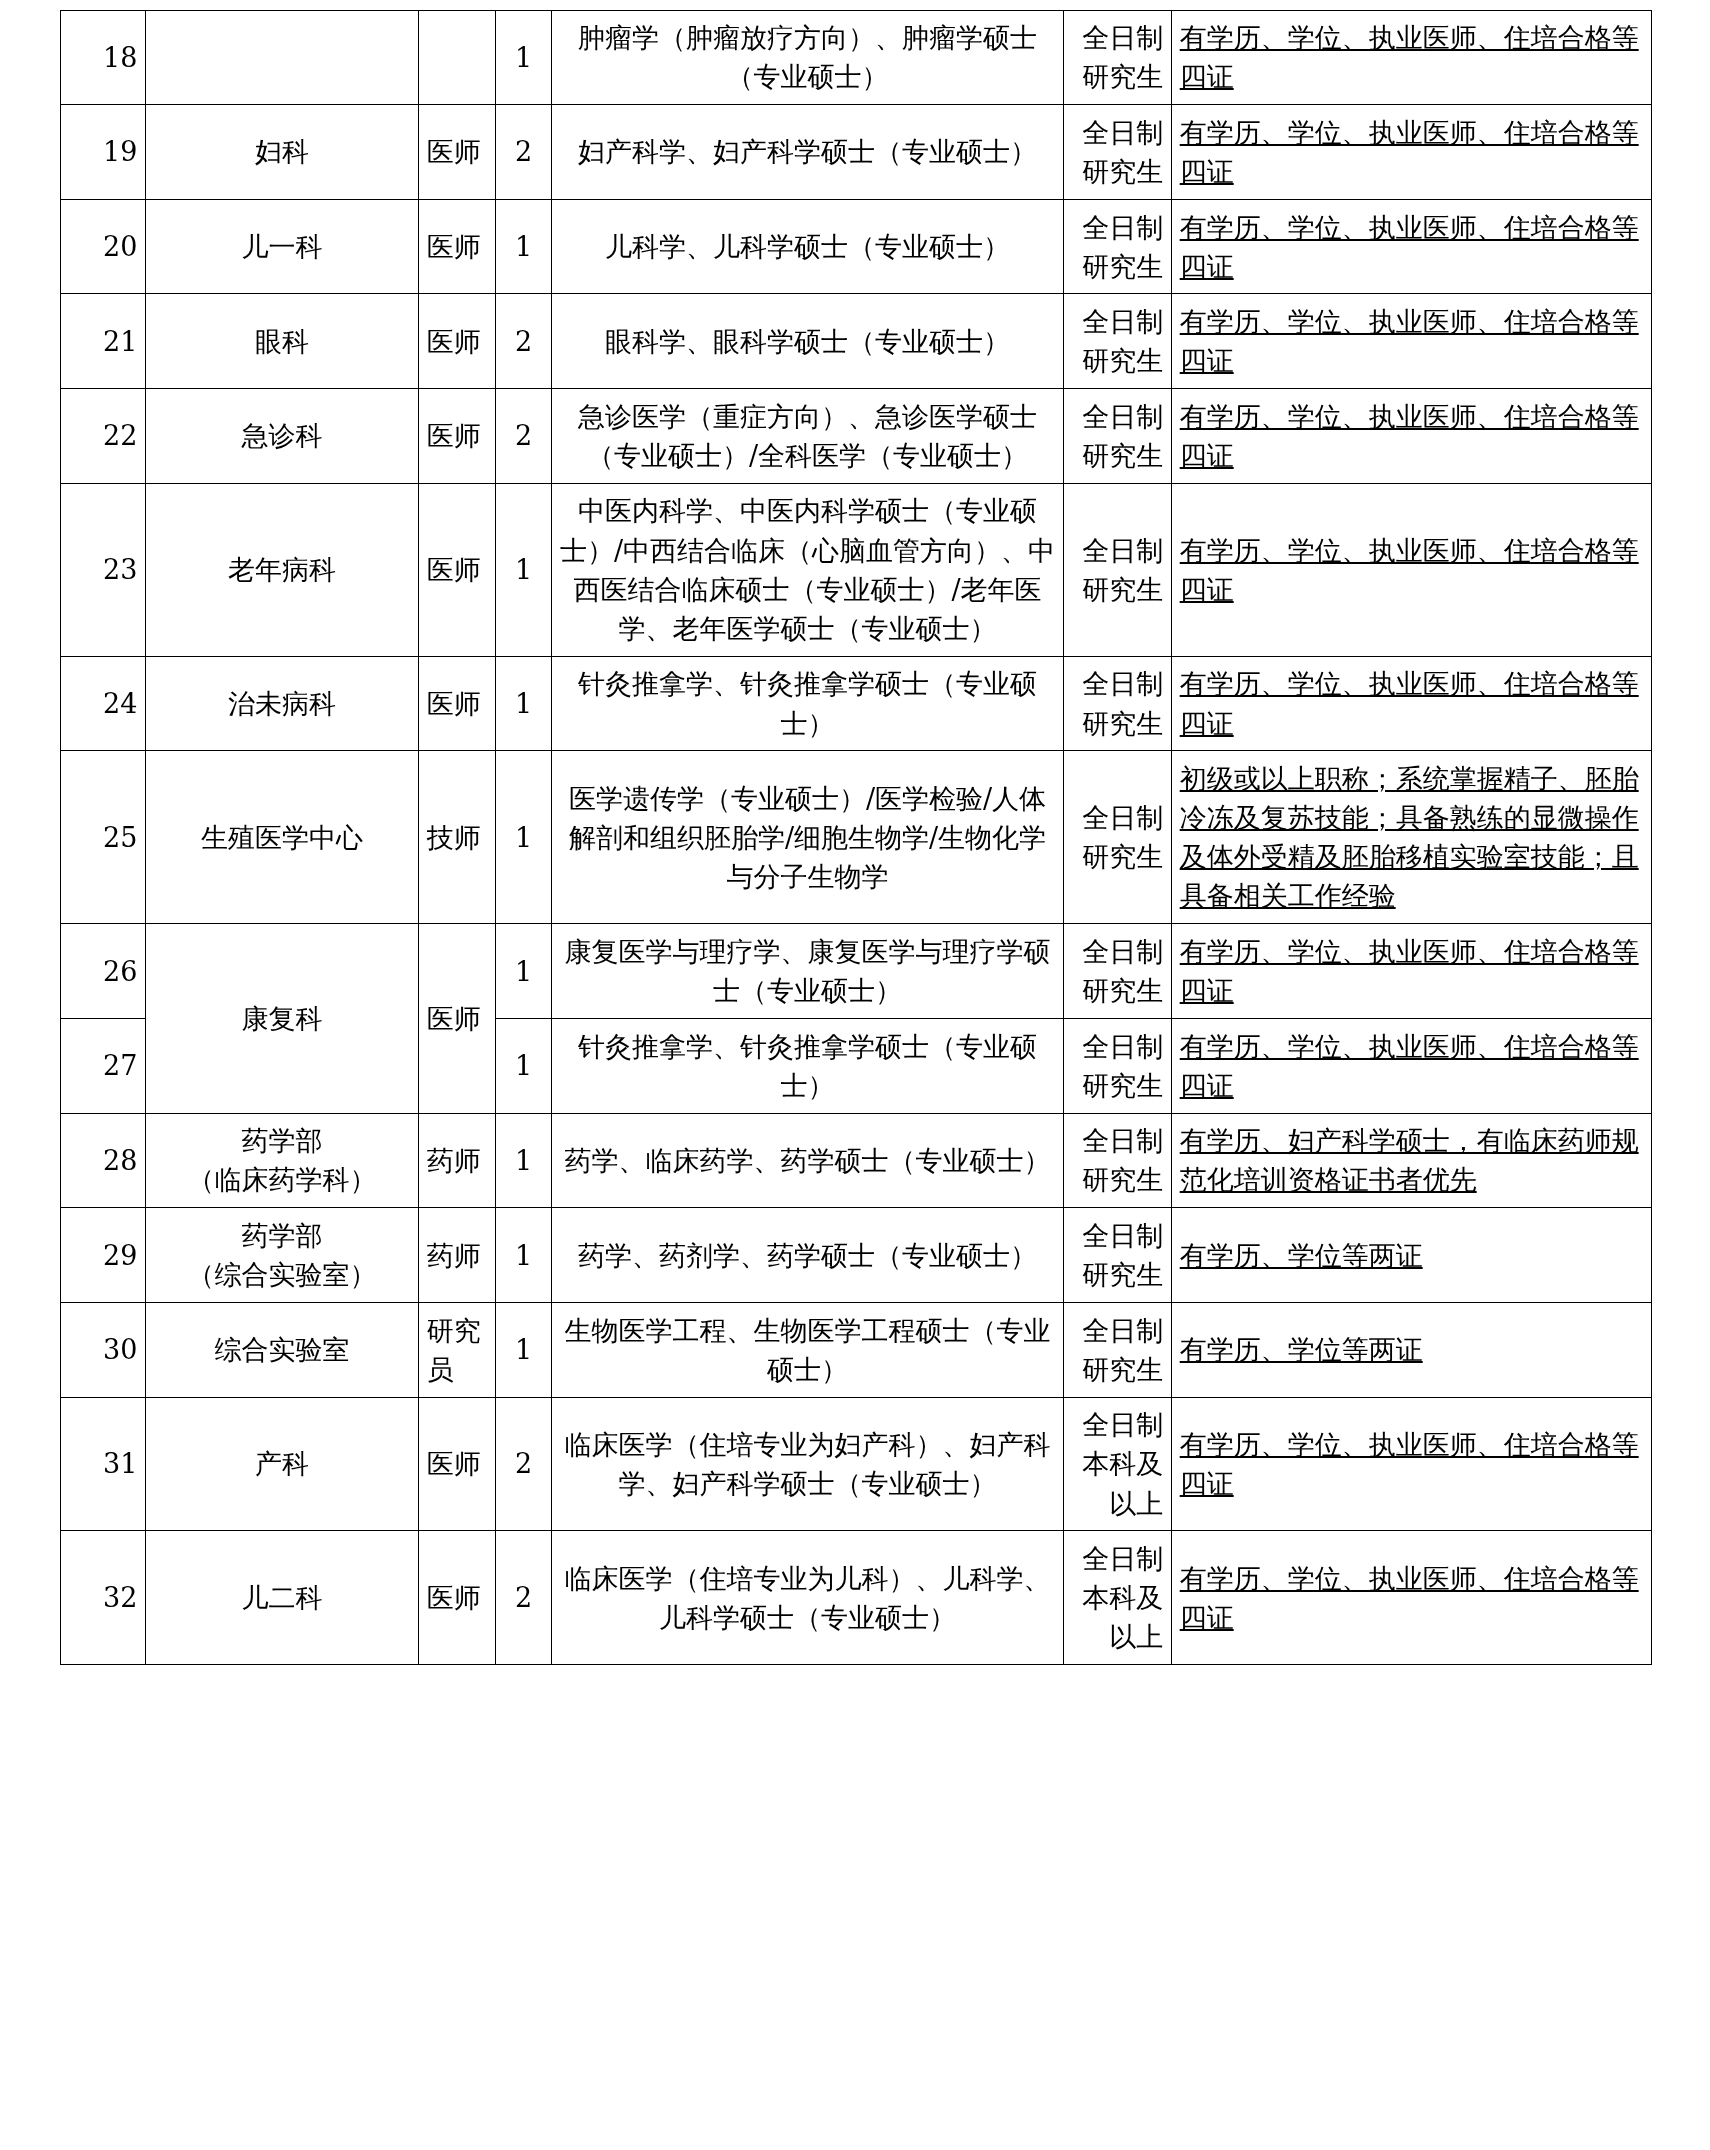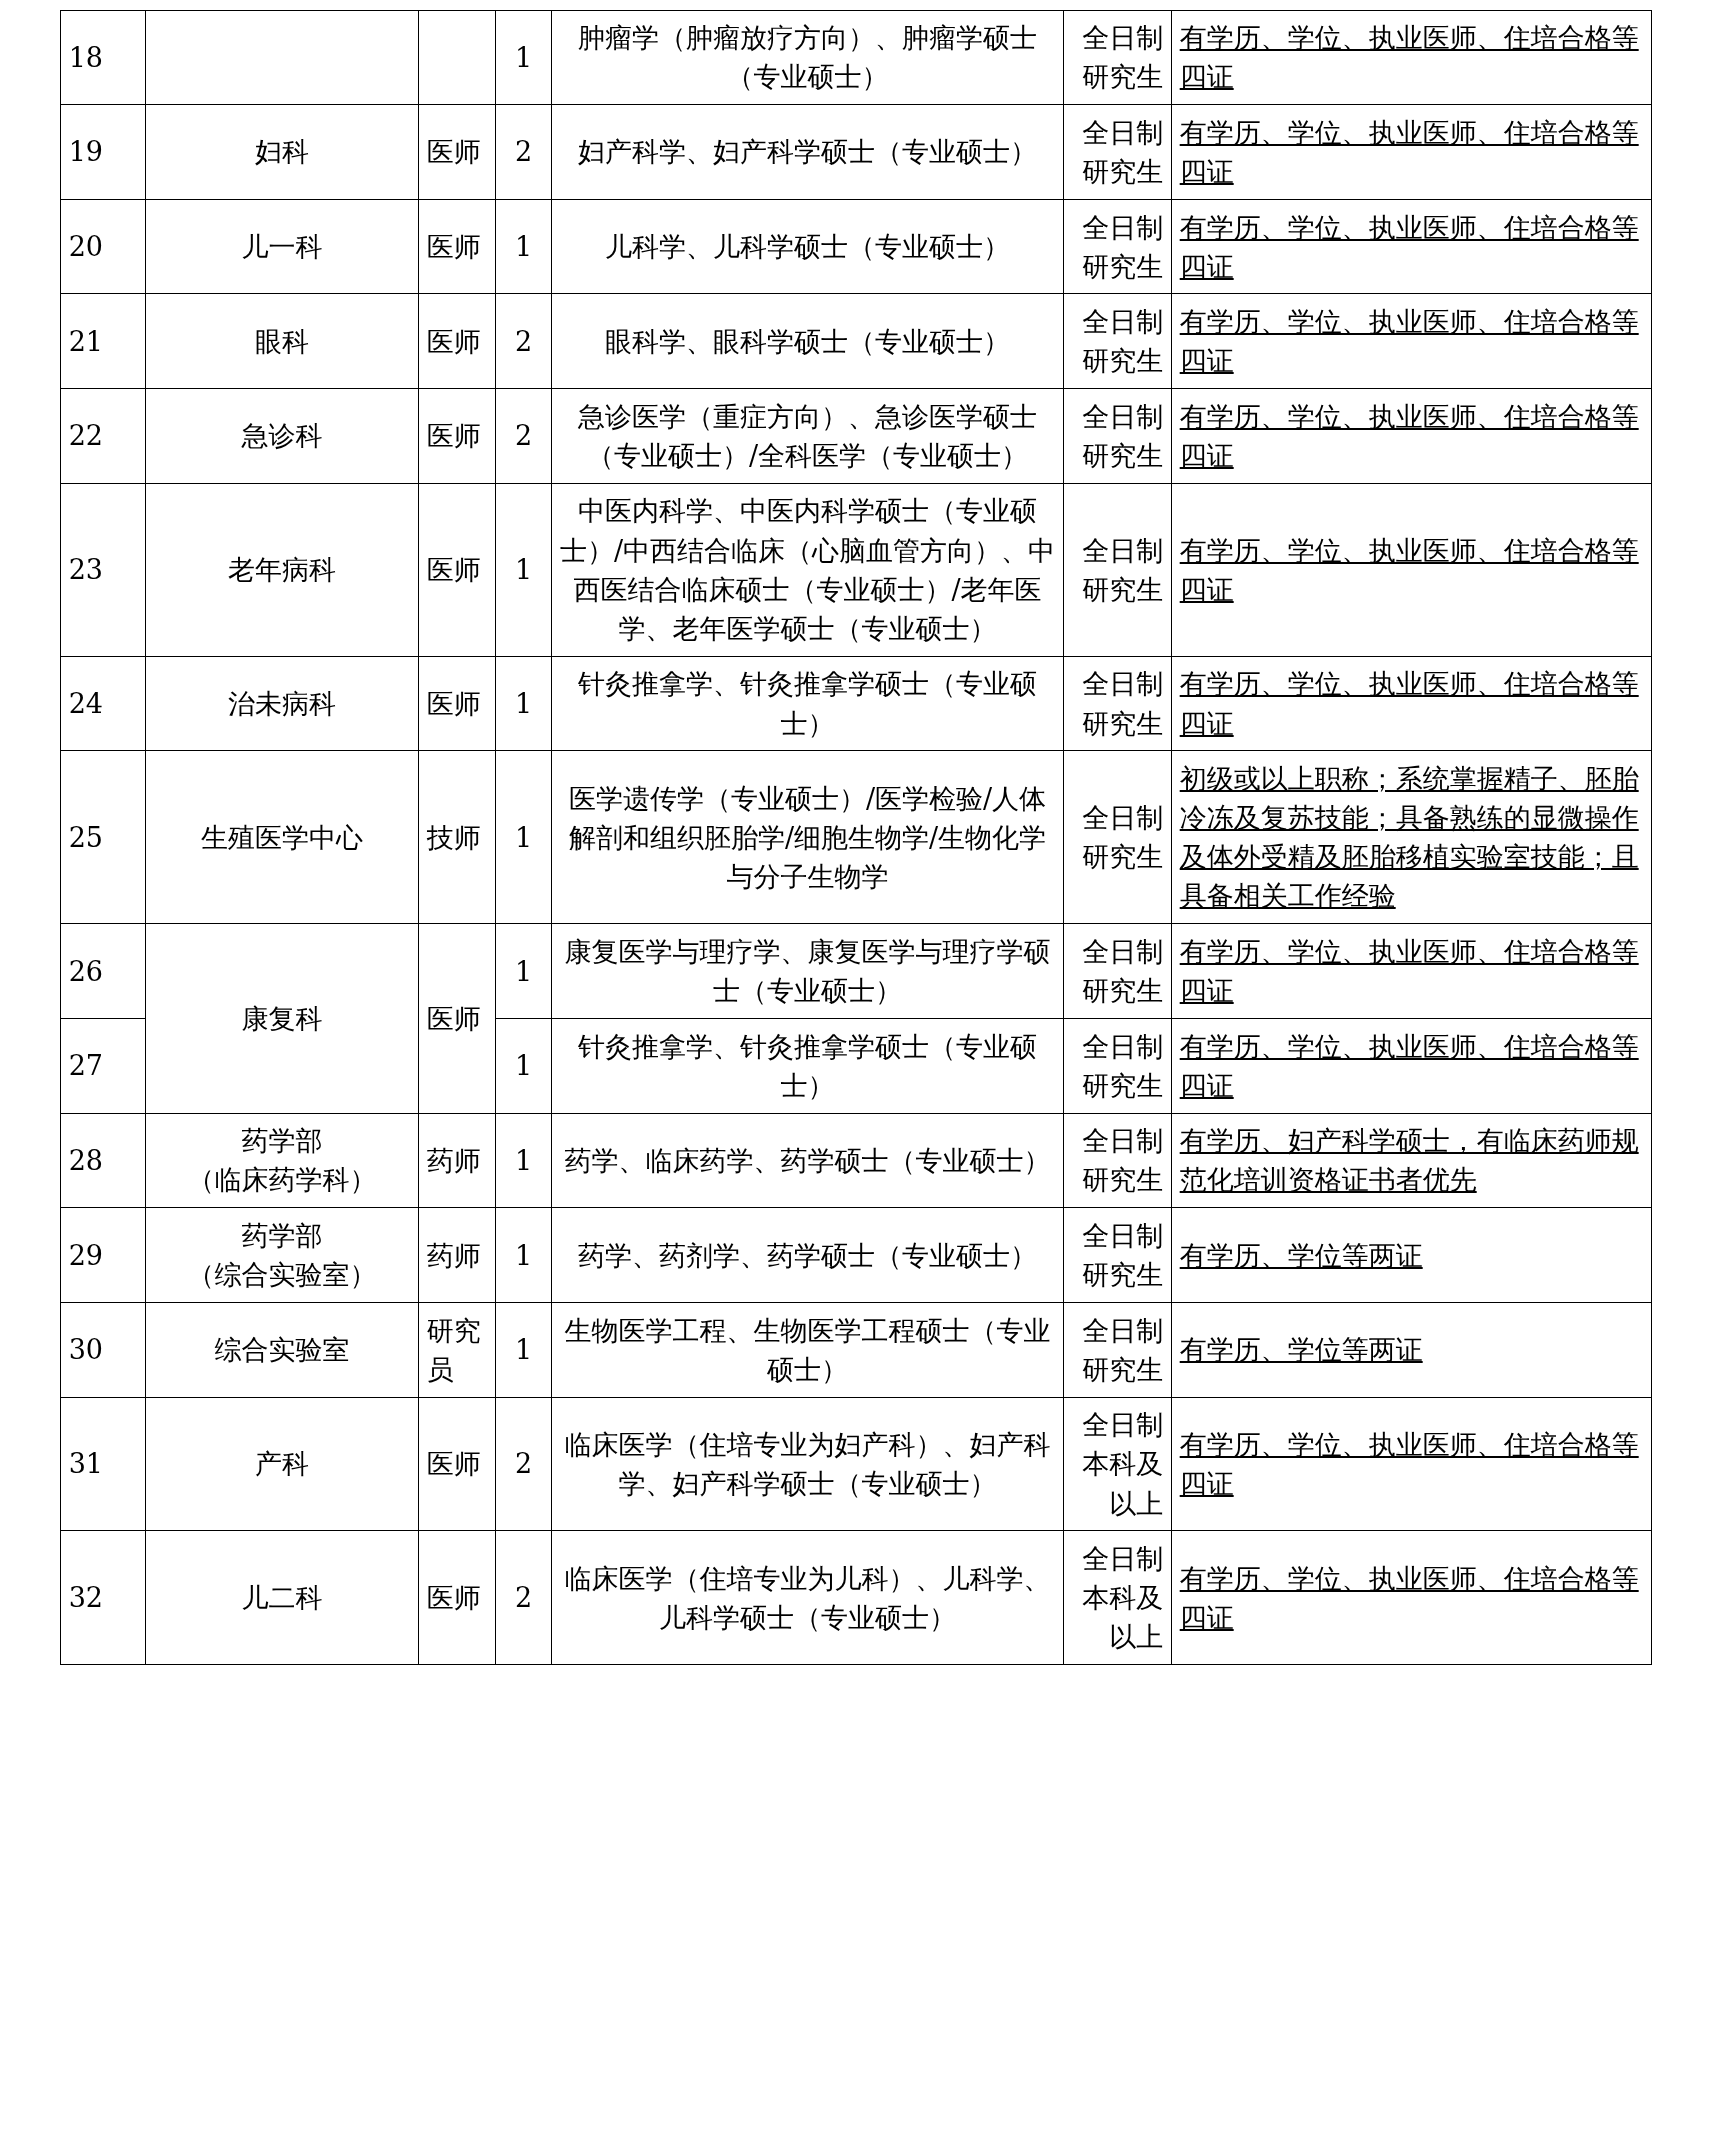--- a/index.html
+++ b/index.html
@@ -37,21 +37,21 @@
   }
   
   col.c-no     { width: 85px; }
   col.c-dept   { width: 273px; }
   col.c-post   { width: 77px; }
   col.c-count  { width: 56px; }
   col.c-major  { width: 512px; }
   col.c-edu    { width: 108px; }
   col.c-req    { width: 480px; }
 
-  td.no      { text-align: left; font-family: "DejaVu Serif", "Liberation Serif", serif; }
+  td.no      { text-align: right; font-family: "DejaVu Serif", "Liberation Serif", serif; }
   td.dept    { text-align: center; }
   td.post    { }
   td.count   { text-align: center; }
   td.major   { text-align: center; }
   td.edu     { text-align: right; }
   td.req     { text-align: left; text-decoration: underline; }
 
   td.dept .two-line { display: block; }
 </style>
 </head>

